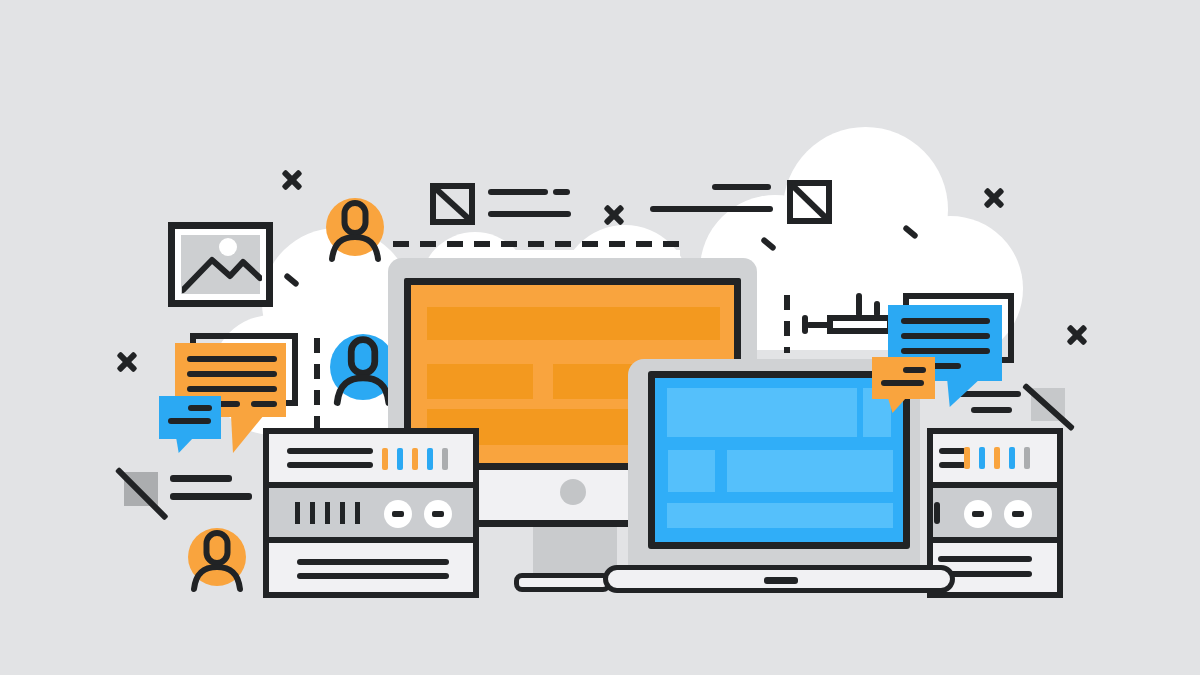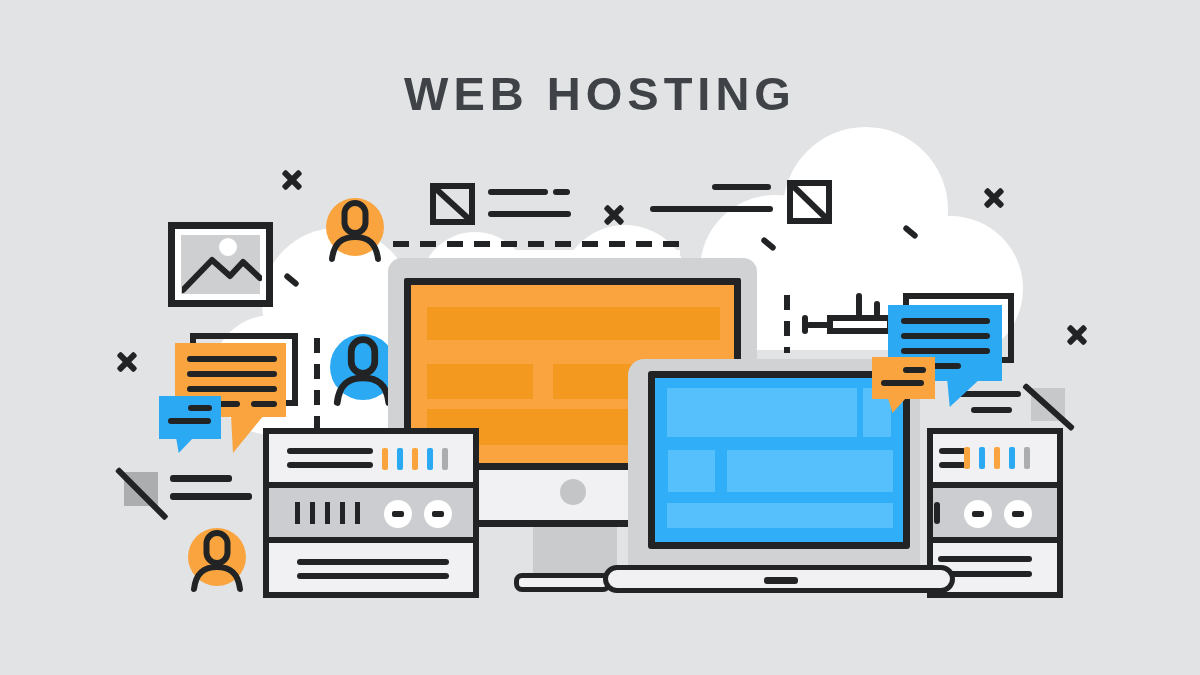--- a/index.html
+++ b/index.html
@@ -222,15 +222,14 @@
     <div class="ln" style="left:901px;top:333px;width:89px;height:6px;"></div>
     <div class="ln" style="left:901px;top:348px;width:89px;height:6px;"></div>
     <div class="ln" style="left:901px;top:363px;width:18px;height:6px;"></div>
     <div class="ln" style="left:927px;top:363px;width:34px;height:6px;"></div>
     <div class="abs" style="left:872px;top:357px;width:63px;height:42px;background:var(--orange);"></div>
     <div class="abs" style="left:888px;top:398px;width:18px;height:15px;background:var(--orange);clip-path:polygon(0 0,100% 0,25% 100%);"></div>
     <div class="ln" style="left:903px;top:367px;width:23px;height:6px;"></div>
     <div class="ln" style="left:881px;top:380px;width:43px;height:6px;"></div>
   </div>
 
-  <div id="title">WEB HOSTING</div>
 
 </div>
 
 </body></html>

